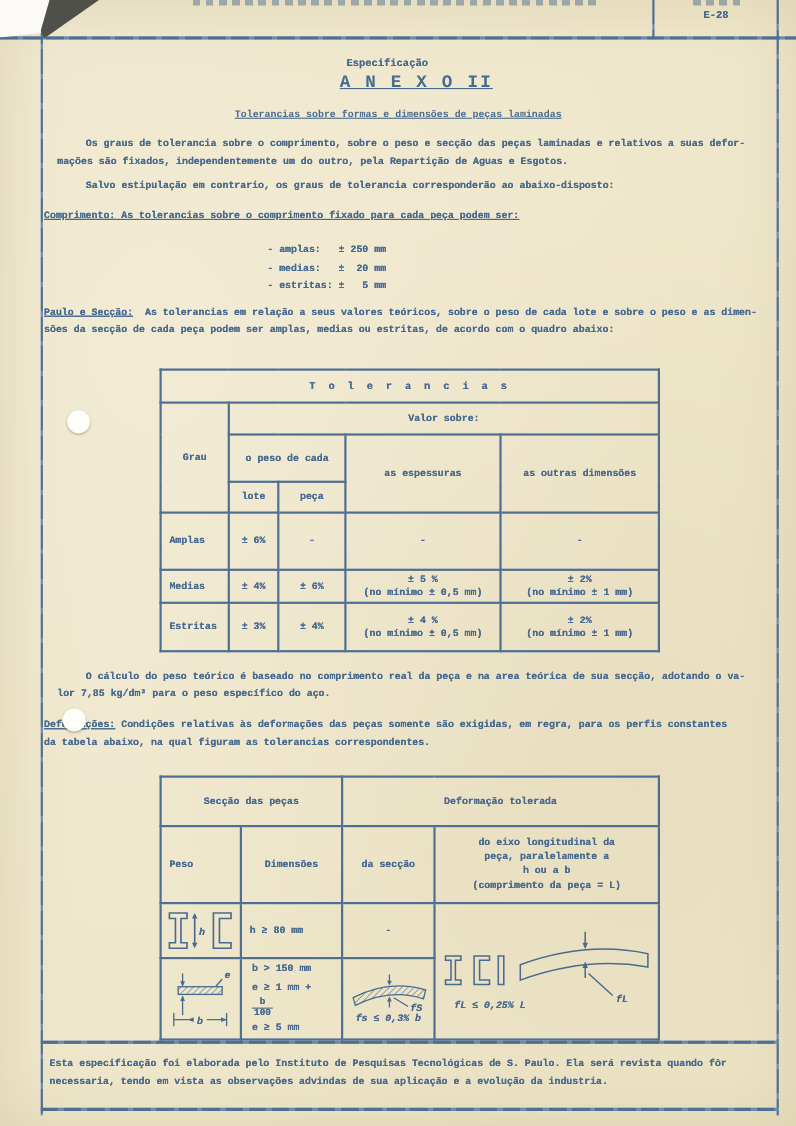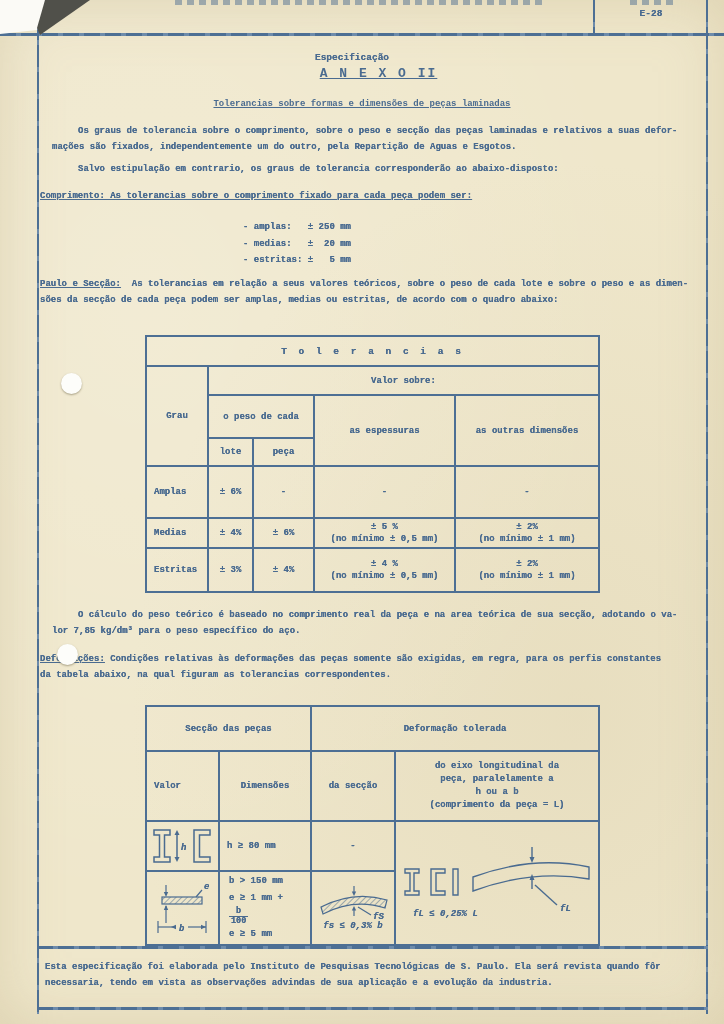--- a/index.html
+++ b/index.html
@@ -41,21 +41,21 @@
     background:#fbfaf6; clip-path:polygon(0 0,52px 0,37px 30px,0 34px); }
   .corner-dark { position:absolute; top:0; left:0; width:110px; height:42px;
     background:#50504a; clip-path:polygon(45px 0,90px 0,40px 35px,37px 28px); }
 
   
   .hole { position:absolute; width:21px; height:21px; border-radius:50%;
     background:#fdfdfa; box-shadow:0 1px 2px rgba(110,100,70,.55); z-index:5; }
 
   
   .doc-title { position:absolute; left:0; top:66px; width:724px; text-align:center;
-    font-size:13px; letter-spacing:2px;padding-left:33px; }
+    font-size:16px; letter-spacing:2px;padding-left:33px; }
   .doc-subtitle { position:absolute; left:0; top:99px; width:724px; text-align:center; font-size:9px; }
 
   
   table { position:absolute; border-collapse:collapse; table-layout:fixed;
     font-size:9px; color:#4a6b90; font-weight:bold; }
   td { border:2px solid #4d6f94; text-align:center; vertical-align:middle;
     padding:1px 3px; text-shadow:0 0 .5px currentColor; }
   .t1-title { letter-spacing:3px; font-size:9.5px; }
   .cell-left { text-align:left; padding-left:7px; }
   .two-line { line-height:12.5px; }
@@ -177,21 +177,21 @@
         <col style="width:92px">
         <col style="width:84px">
         <col style="width:204px">
       </colgroup>
     <tbody>
         <tr style="height:45px">
       <td colspan="2">Secção das peças</td>
       <td colspan="2">Deformação tolerada</td>
     </tr>
     <tr style="height:70px">
-      <td class="cell-left">Valor</td>
+      <td class="cell-left">Peso</td>
       <td>Dimensões</td>
       <td>da secção</td>
       <td class="pre-line">do eixo longitudinal da
 peça, paralelamente  a
 h ou a b
 (comprimento da peça = L)</td>
     </tr>
     <tr style="height:50px">
       <td class="drawcell">
         <svg width="62" height="36" viewBox="0 0 62 36">

